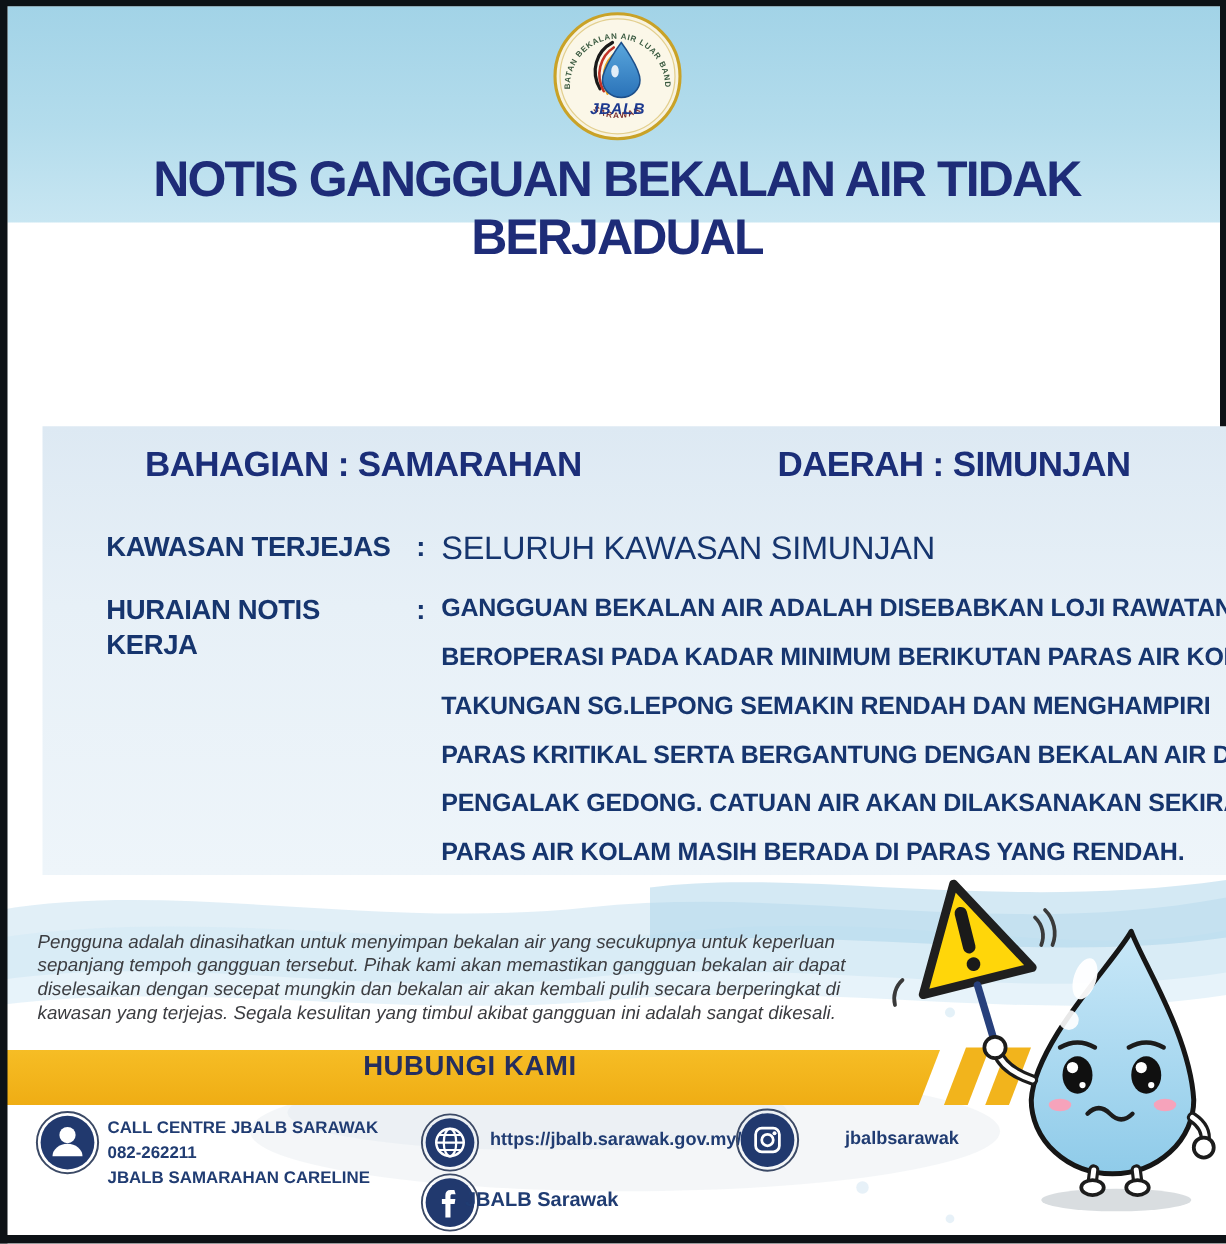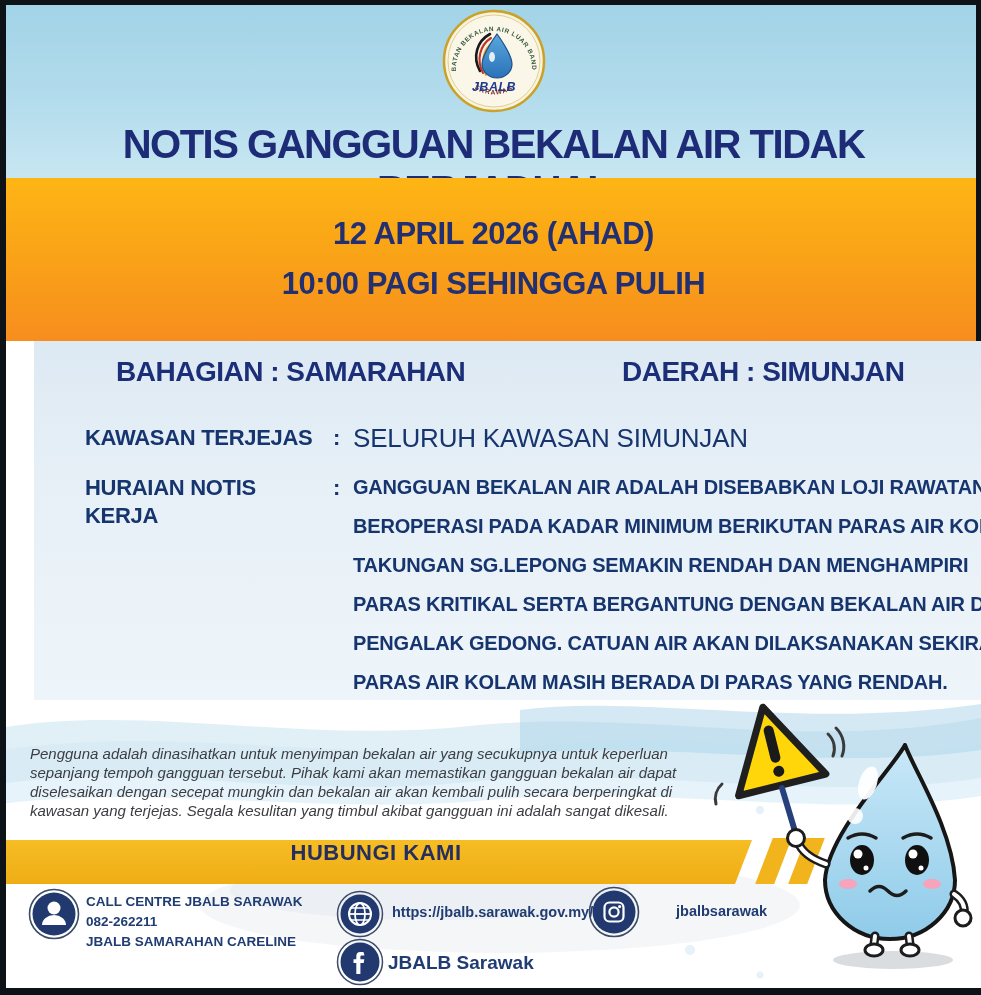--- a/index.html
+++ b/index.html
@@ -53,21 +53,21 @@
   .goldbar-text{color:#252e5e;font-size:22px;font-weight:700;letter-spacing:0.5px;}
   .stripe{position:absolute;top:138px;width:19px;height:46px;background:#f2b41c;
           transform:skewX(-21deg);z-index:1;}
   .stripe1{left:764px;}
   .stripe2{left:797px;}
 
   .footer-item-text{color:#203c72;font-weight:700;}
   .contact-block{position:absolute;left:86px;top:192px;z-index:2;font-size:13.5px;line-height:20px;}
   .icon-wrap{position:absolute;z-index:2;}
   .url-text{position:absolute;left:392px;top:204px;font-size:14.5px;z-index:2;}
-  .fb-text{position:absolute;left:388px;top:252px;font-size:19px;z-index:2;}
+  .fb-text{position:absolute;left:372px;top:252px;font-size:16px;z-index:2;}
   .ig-text{position:absolute;left:676px;top:203px;font-size:14.5px;z-index:2;}
   .reference{position:absolute;left:30px;top:257px;z-index:2;color:#6b7077;font-size:15px;margin-top:40px;}
 
   .mascot{position:absolute;left:708px;top:-12px;z-index:3;}
 </style>
 </head>
 <body>
 
 <div class="poster">
 
@@ -97,26 +97,20 @@
       <path d="M38,62 C30,48 35,32 48,25" fill="none" stroke="#1a1a1a" stroke-width="2.6" stroke-linecap="round"></path>
       <path d="M41,64 C34,51 38,36 49,29" fill="none" stroke="#c23226" stroke-width="2.1" stroke-linecap="round"></path>
       <path d="M44,66 C38,54 41,40 51,33" fill="none" stroke="#e8a020" stroke-width="1.9" stroke-linecap="round"></path>
       <path d="M55,25 C55,25 40,45 40,55 a15,14 0 0 0 30,0 C70,45 55,25 55,25 Z" fill="url(#lgDrop)" stroke="#1d4f8a" stroke-width="1.2"></path>
       <ellipse cx="50" cy="48" rx="3" ry="5" fill="#ffffff" opacity="0.85"></ellipse>
       <text x="52" y="82" text-anchor="middle" font-size="12.5" font-weight="700" font-style="italic" fill="#1d3a8f" letter-spacing="0.5">JBALB</text>
     </svg>
     <div class="title">NOTIS GANGGUAN BEKALAN AIR TIDAK BERJADUAL</div>
   </div>
 
-  <div class="banner">
-    <div class="banner-inner">
-      <div class="banner-line">12 APRIL 2026 (AHAD)</div>
-      <div class="banner-line">10:00 PAGI SEHINGGA PULIH</div>
-    </div>
-  </div>
 
   <div class="body-sec">
     <div class="region bahagian">BAHAGIAN : SAMARAHAN</div>
     <div class="region daerah">DAERAH : SIMUNJAN</div>
 
     <div class="detail-row r1">
       <div class="dlabel">KAWASAN TERJEJAS</div>
       <div class="dcolon">:</div>
       <div class="dvalue">SELURUH KAWASAN SIMUNJAN</div>
     </div>

